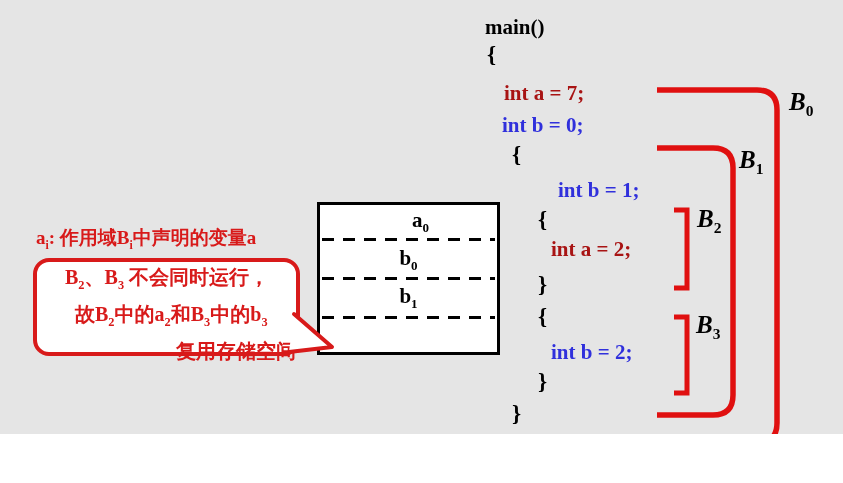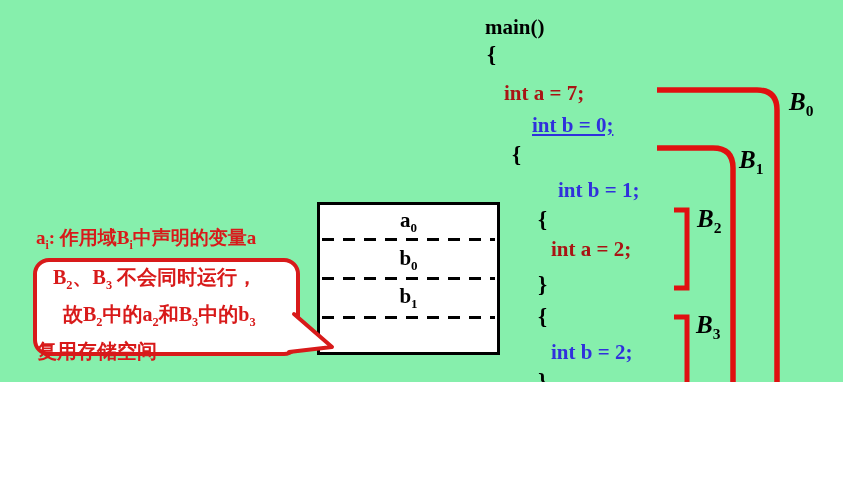--- a/index.html
+++ b/index.html
@@ -1,16 +1,16 @@
 <!DOCTYPE html>
 <html><head>
 <meta charset="utf-8">
 <style>
   html,body{margin:0;padding:0;background:#fff;}
-  #canvas{position:relative;width:843px;height:382px;background:#86efac;overflow:hidden;
+  #canvas{position:relative;width:843px;height:434px;background:#e5e5e5;overflow:hidden;
           font-family:"Liberation Serif","DejaVu Serif",serif;}
   
   .code-line{position:absolute;font-weight:bold;font-size:21px;line-height:26px;white-space:pre;
              font-family:"Liberation Serif","DejaVu Serif",serif;}
   .brace{font-size:23px;}
   
   .scope-label{position:absolute;font-weight:bold;font-style:italic;font-size:25px;color:#000;
                font-family:"Liberation Serif","DejaVu Serif",serif;}
   .scope-label sub{font-style:normal;font-size:0.62em;font-weight:bold;}
   sub{font-size:0.62em;font-weight:bold;}
@@ -20,60 +20,60 @@
   .mem-row{position:absolute;left:0;width:100%;text-align:center;font-weight:bold;font-size:21px;
            font-family:"Liberation Serif","DejaVu Serif",serif;}
   .dash-line{position:absolute;left:2px;right:2px;height:3px;
              background:repeating-linear-gradient(90deg,#000 0 12px,transparent 12px 21px);}
   
   .cn{font-family:"Liberation Serif","DejaVu Sans","Liberation Sans",sans-serif;font-weight:bold;}
   #legend-note{position:absolute;left:36px;top:225px;font-size:19px;white-space:pre;font-family:Liberation Serif, serif;}
   #speech-bubble{position:absolute;left:33px;top:258px;width:259px;height:89px;
                  border:4px solid currentColor;border-radius:16px;background:#fff;
                  font-size:20px;line-height:29px;padding-top:1px;}
-  .bubble-line{white-space:pre;}
+  .bubble-line{white-space:pre;margin-left:12px;}
   svg{position:absolute;left:0;top:0;pointer-events:none;}
 </style>
 </head>
 <body>
 
 <div id="canvas">
 
   <div>
     <div class="code-line" style="left: 485px; top: 14px; color: rgb(0, 0, 0);">main()</div>
     <div class="code-line brace" style="left: 487px; top: 42px; color: rgb(0, 0, 0);">{</div>
     <div class="code-line" style="left: 504px; top: 80px; color: rgb(168, 20, 20);">int a = 7;</div>
-    <div class="code-line" style="left: 532px; top: 112px; color: rgb(48, 48, 220); text-decoration: underline;">int b = 0;</div>
+    <div class="code-line" style="left: 502px; top: 112px; color: rgb(48, 48, 220);">int b = 0;</div>
     <div class="code-line brace" style="left: 512px; top: 142px; color: rgb(0, 0, 0);">{</div>
     <div class="code-line" style="left: 558px; top: 177px; color: rgb(48, 48, 220);">int b = 1;</div>
     <div class="code-line brace" style="left: 538px; top: 207px; color: rgb(0, 0, 0);">{</div>
     <div class="code-line" style="left: 551px; top: 236px; color: rgb(168, 20, 20);">int a = 2;</div>
     <div class="code-line brace" style="left: 538px; top: 272px; color: rgb(0, 0, 0);">}</div>
     <div class="code-line brace" style="left: 538px; top: 304px; color: rgb(0, 0, 0);">{</div>
     <div class="code-line" style="left: 551px; top: 339px; color: rgb(48, 48, 220);">int b = 2;</div>
     <div class="code-line brace" style="left: 538px; top: 369px; color: rgb(0, 0, 0);">}</div>
     <div class="code-line brace" style="left: 512px; top: 401px; color: rgb(0, 0, 0);">}</div>
     <div class="code-line brace" style="left: 487px; top: 434px; color: rgb(0, 0, 0);">}</div>
   </div>
 
   <div id="memory-box">
-    <div class="mem-row" style="top: 3px; color: rgb(0, 0, 0);">a<sub>0</sub></div>
+    <div class="mem-row" style="top: 3px; color: rgb(0, 0, 0); margin-left: 12px;">a<sub>0</sub></div>
     <div class="dash-line" style="top:33px"></div>
     <div class="mem-row" style="top: 41px; color: rgb(0, 0, 0);">b<sub>0</sub></div>
     <div class="dash-line" style="top:72px"></div>
     <div class="mem-row" style="top: 79px; color: rgb(0, 0, 0);">b<sub>1</sub></div>
     <div class="dash-line" style="top:111px"></div>
   </div>
 
   <div id="legend-note" class="cn" style="color: rgb(216, 26, 26);">a<sub>i</sub>: 作用域B<sub>i</sub>中声明的变量a</div>
 
   <div id="speech-bubble" class="cn" style="color: rgb(216, 26, 26);">
     <div class="bubble-line" style="padding-left:16px">B<sub>2</sub>、B<sub>3</sub> 不会同时运行，</div>
     <div class="bubble-line" style="padding-left:26px">故B<sub>2</sub>中的a<sub>2</sub>和B<sub>3</sub>中的b<sub>3</sub></div>
-    <div class="bubble-line" style="text-align:left">复用存储空间</div>
+    <div class="bubble-line" style="text-align:right">复用存储空间</div>
   </div>
 
   <div class="scope-label" style="left:789px;top:88px">B<sub>0</sub></div>
   <div class="scope-label" style="left:739px;top:146px">B<sub>1</sub></div>
   <div class="scope-label" style="left:697px;top:205px">B<sub>2</sub></div>
   <div class="scope-label" style="left:696px;top:311px">B<sub>3</sub></div>
 
   <svg width="843" height="483" viewBox="0 0 843 483">
 
     <polygon points="294,314 332,347 289,352" fill="#ffffff" stroke="none"></polygon>

